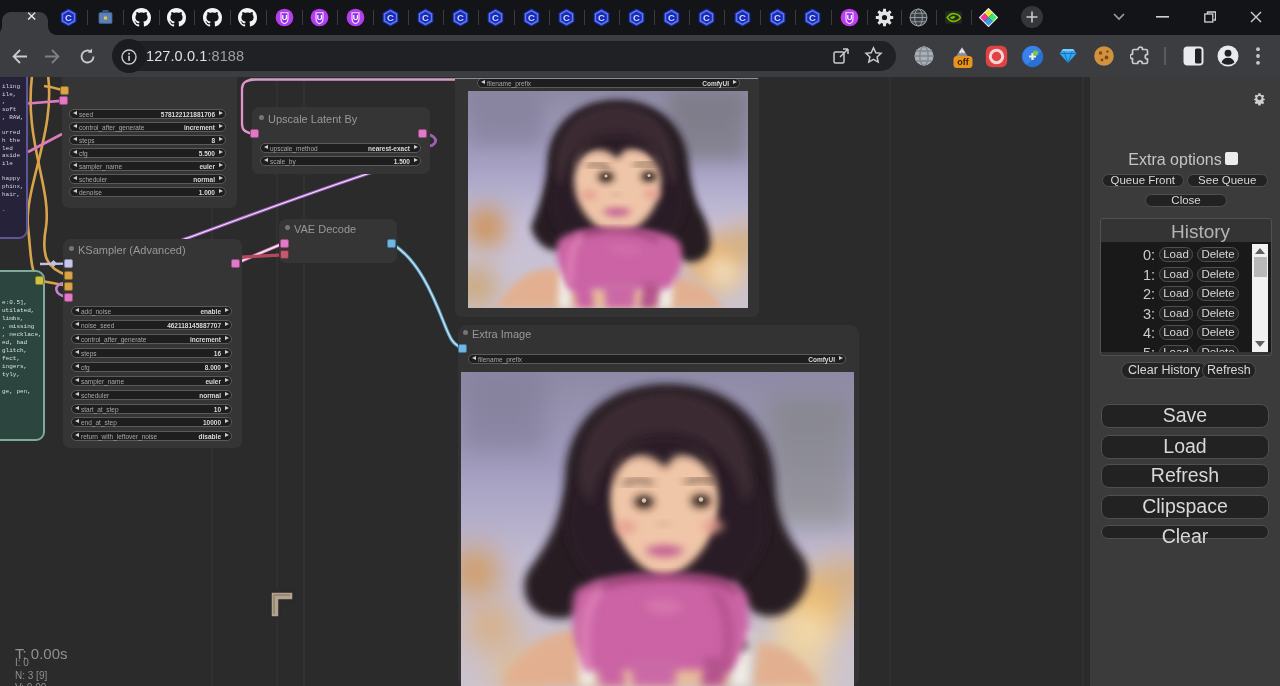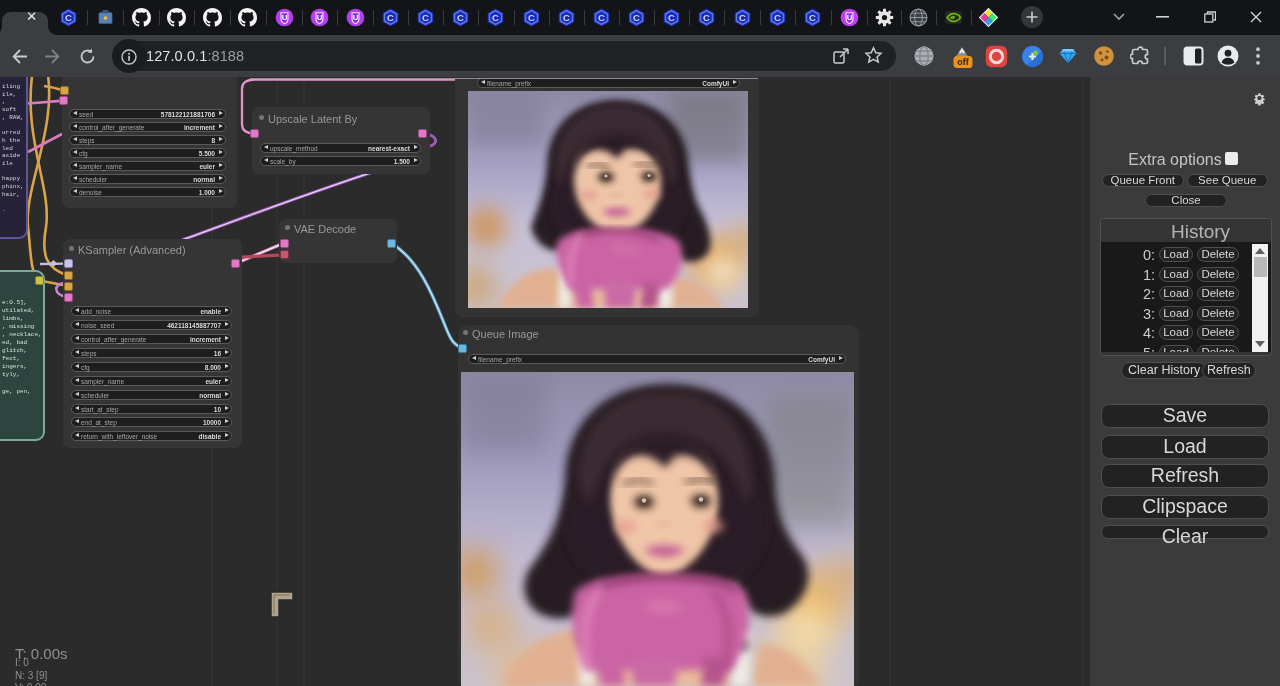--- a/index.html
+++ b/index.html
@@ -561,21 +561,21 @@
 <path d="M104,148 C 126,137 168,136 190,150" stroke="#9d4377" stroke-width="5" fill="none" filter="url(#ub2)"></path>
 <path d="M104,196 C 100,172 104,154 114,144" stroke="#dc7fb6" stroke-width="7" fill="none" filter="url(#ub2)"></path>
 <path d="M110,217 L104,190 L122,186 L126,217 Z" fill="#cb64a4" filter="url(#ub2)"></path>
 <path d="M172,217 L176,190 L192,194 L188,217 Z" fill="#b5528e" filter="url(#ub2)"></path>
 <path d="M138,217 L136,192 L168,192 L166,217 Z" fill="#cb69a6" filter="url(#ub2)"></path>
 <path d="M138,156 C 150,150 166,152 176,160 C 164,168 146,166 138,156 Z" fill="#d070a8" opacity="0.85" filter="url(#ub2)"></path>
 </svg>
 <div style="position:absolute;left:250px;top:0.5px;width:508px;height:1.5px;background:#909090"></div>
 <div class="node" style="left:457.5px;top:247.5px;width:401.5px;height:362px;background:#333333;border-radius:9px"></div>
 <div class="ndot" style="left:463px;top:253px"></div>
-<div class="ntitle" style="left:472px;top:250.5px">Queue Image</div>
+<div class="ntitle" style="left:472px;top:250.5px">Extra Image</div>
 <div class="wrow" style="left:467.6px;top:277.2px;width:378px">
         <span class="la"></span>
         <span class="lab">filename_prefix</span>
         <span class="val">ComfyUI</span>
         <span class="ra"></span>
       </div>
 <div class="slot" style="left:458.4px;top:267px;background:#6fb7e0;border:1px solid #3a7a9a"></div>
 <svg style="position:absolute;left:461px;top:295px" width="393" height="314" viewBox="0 0 393 314">
 <defs>
 <linearGradient id="lbg" x1="0" y1="0" x2="0" y2="1">

